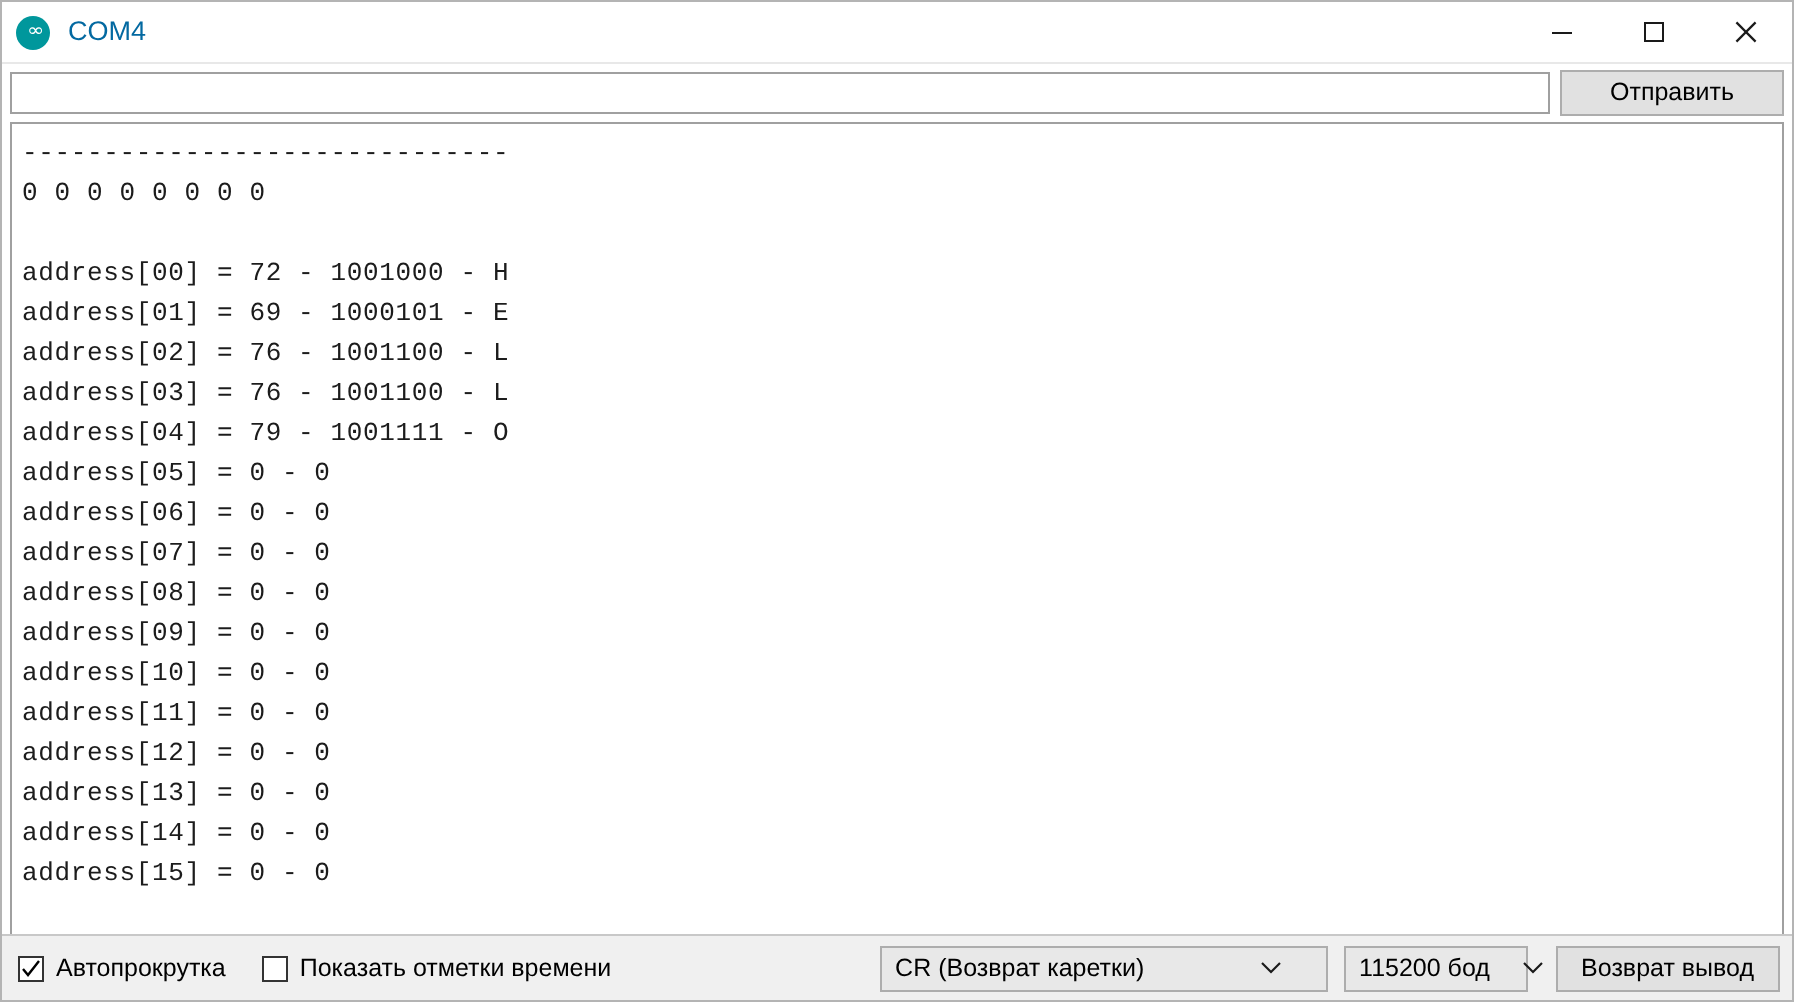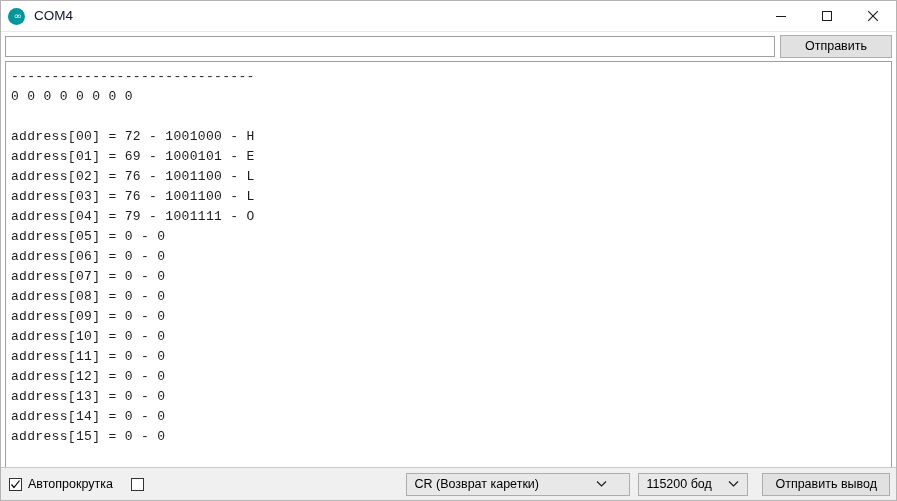--- a/index.html
+++ b/index.html
@@ -55,21 +55,21 @@
   .app-icon .inf {
     font-size: 9px;
     color: #ffffff;
     line-height: 1;
     letter-spacing: -1.5px;
     font-family: "DejaVu Sans", sans-serif;
     transform: scaleX(1.15);
   }
   .window-title {
     font-size: 13.5px;
-    color: #0f172a;
+    color: #0369a1;
     line-height: 1;
     white-space: nowrap;
   }
   .win-controls {
     margin-left: auto;
     display: flex;
     height: 30px;
   }
   .win-btn {
     width: 46px;
@@ -190,21 +190,21 @@
     margin-left: 8px;
     white-space: nowrap;
   }
   .select .sel-txt {
     font-size: 12.5px;
     color: #000000;
     line-height: 1;
   }
   .select .chev { display: block; flex: none; }
   .sel-line { width: 224px; }
-  .sel-baud { width: 110px; }
+  .sel-baud { width: 92px; }
 
   .clear-btn {
     height: 23px;
     box-sizing: border-box;
     background: #e1e1e1;
     border: 1px solid #adadad;
     font-family: "Liberation Sans", sans-serif;
     font-size: 12.5px;
     color: #000000;
     padding: 0 12px;
@@ -259,36 +259,37 @@
       <span class="box">
         <svg width="11" height="11" viewBox="0 0 11 11">
           <polyline points="1.5,5.5 4,8.5 9.5,1.5" fill="none" stroke="#000000" stroke-width="1.2"></polyline>
         </svg>
       </span>
       <span class="lbl">Автопрокрутка</span>
     </label>
 
     <label class="chk">
       <span class="box"></span>
+      <span class="lbl">Показать отметки времени</span>
     </label>
 
     <div class="spacer"></div>
 
     <div class="select sel-line">
       <span class="sel-txt">CR (Возврат каретки)</span>
       <span class="spacer"></span>
       <svg class="chev" width="11" height="8" viewBox="0 0 11 8">
         <polyline points="1,1.5 5.5,6 10,1.5" fill="none" stroke="#1a1a1a" stroke-width="1.1"></polyline>
       </svg>
     </div>
 
     <div class="select sel-baud">
       <span class="sel-txt">115200 бод</span>
       <span class="spacer"></span>
       <svg class="chev" width="11" height="8" viewBox="0 0 11 8">
         <polyline points="1,1.5 5.5,6 10,1.5" fill="none" stroke="#1a1a1a" stroke-width="1.1"></polyline>
       </svg>
     </div>
 
-    <button class="clear-btn">Отправить вывод</button>
+    <button class="clear-btn">Возврат вывод</button>
   </div>
 
 </div>
 
 </body></html>

